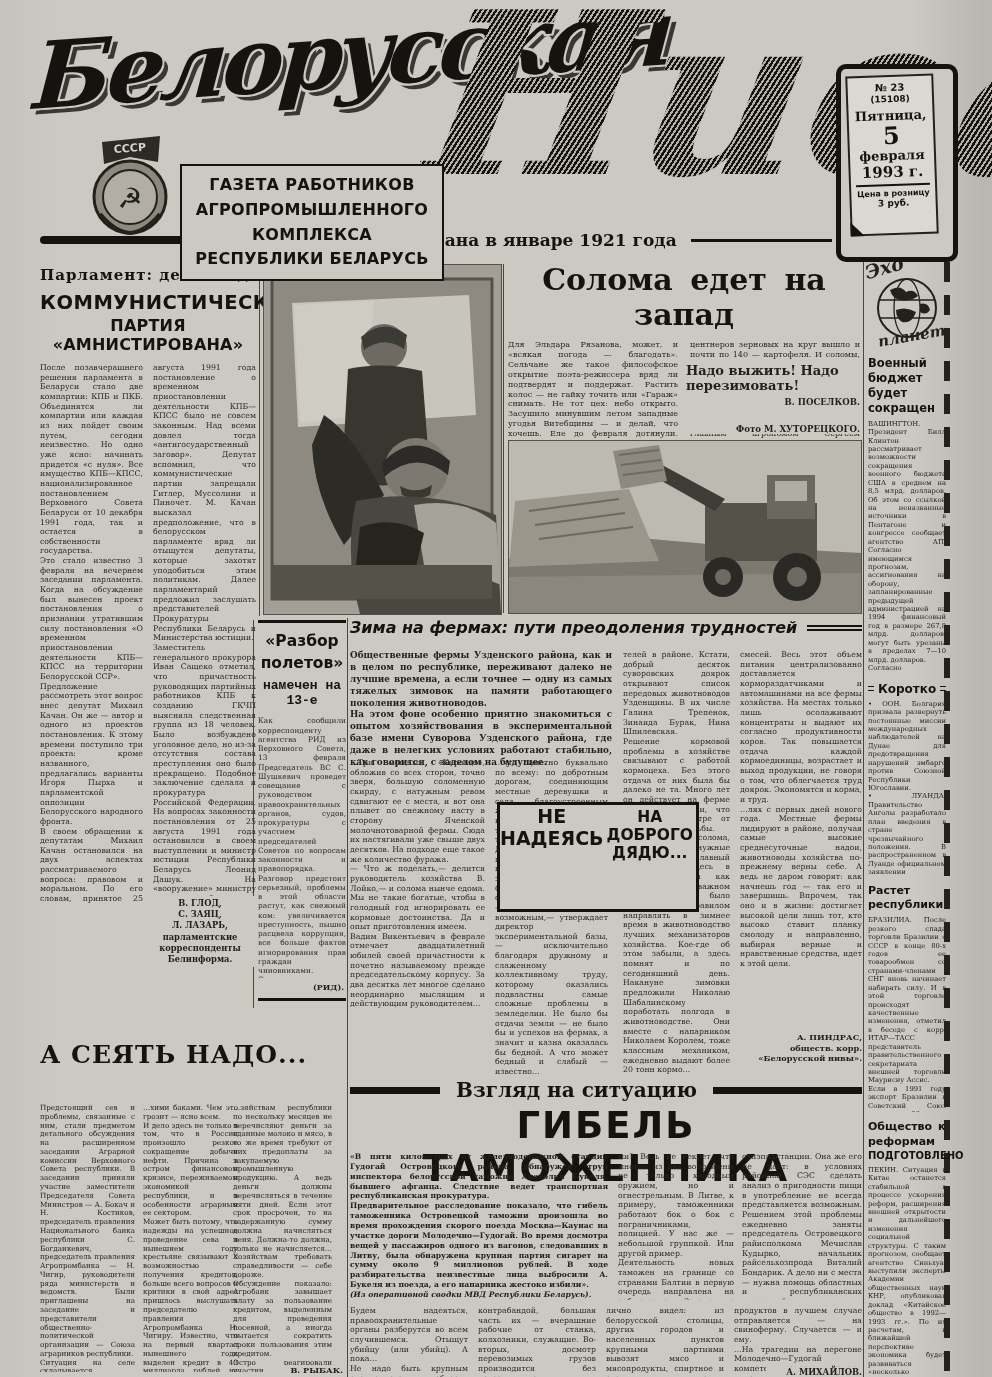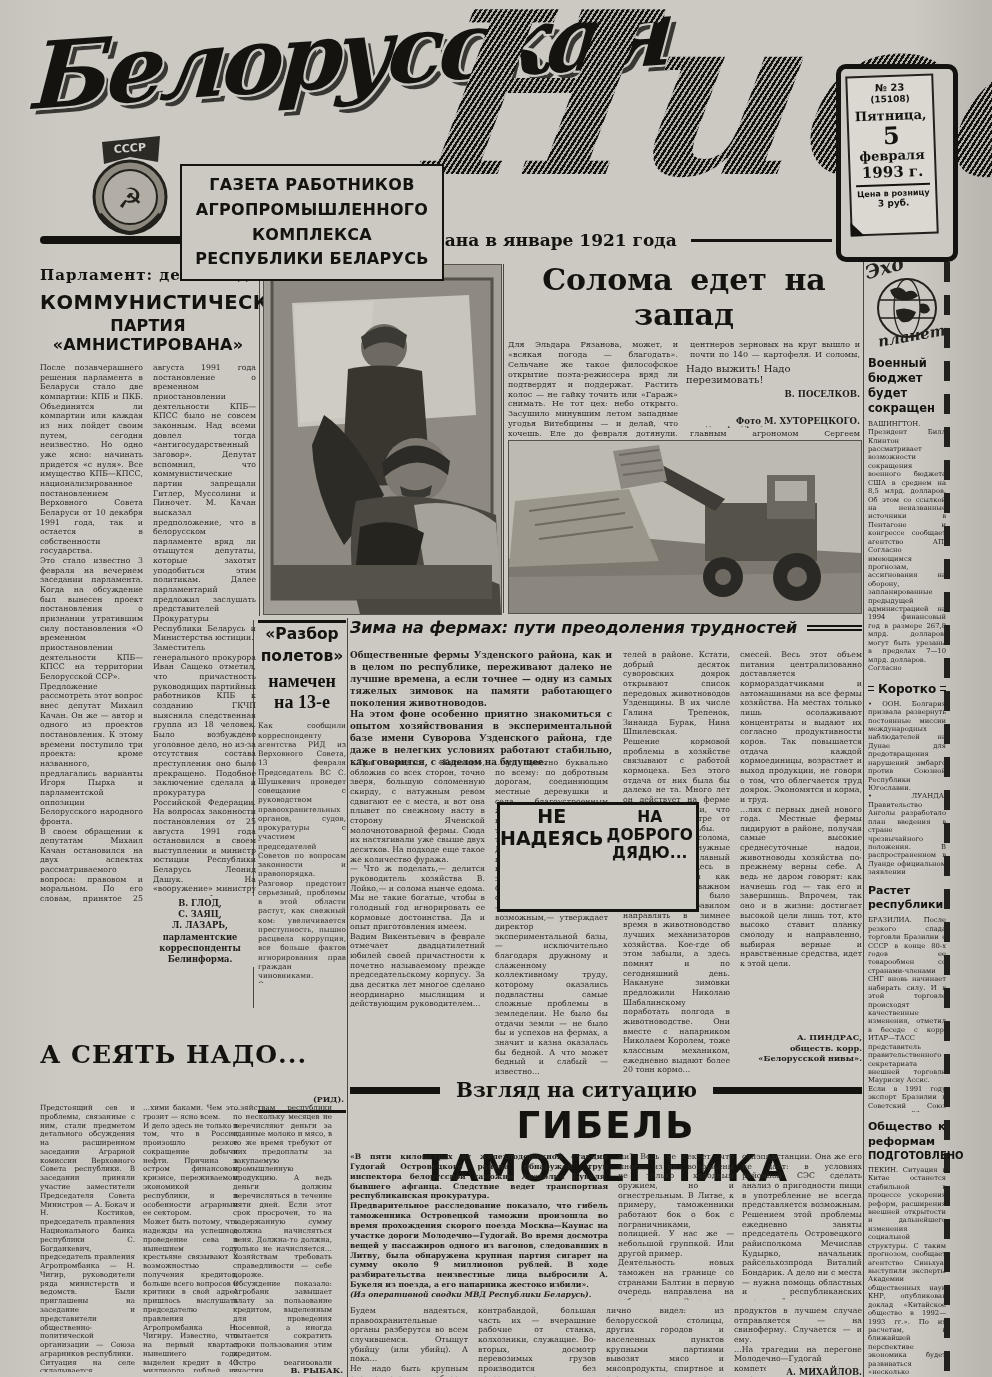--- a/index.html
+++ b/index.html
@@ -47,21 +47,21 @@
   .a1-byline{position:absolute;right:0;top:630px;width:112px;background:#ccc9c2;font-weight:bold;font-size:8.3px;line-height:1.35;text-align:center;white-space:pre-line;padding:2px 0}
 
   
   #photo1{position:absolute;left:263px;top:264px;width:237px;height:349px;border:1px solid #55524b;background:#a8a49c}
 
   
   #a2{position:absolute;left:508px;top:262px;width:352px}
   .a2-h{font-weight:bold;font-size:30px;text-align:center;word-spacing:7px;color:#14130f}
   .a2-body{margin-top:8px;height:132px;overflow:hidden;column-count:2;column-gap:12px;font-size:8px}
   .a2-close{position:absolute;left:178px;top:98px;width:174px;background:#ccc9c2;padding-top:3px}
-  .a2-close-line{font-weight:normal;font-size:10px;text-align:left}
+  .a2-close-line{font-weight:bold;font-size:13px;text-align:left}
   .a2-byline{font-weight:bold;font-size:8.6px;text-align:right;margin-top:4px}
   .a2-photocredit{font-weight:bold;font-size:8.6px;text-align:right;margin-top:17px}
   #photo2{position:absolute;left:508px;top:440px;width:352px;height:172px;border:1px solid #55524b;background:#bdbab2}
 
   
   #a3{position:absolute;left:350px;top:618px;width:512px;height:460px}
   .a3-rubric-row{display:flex;align-items:center}
   .a3-rubric{font-family:"DejaVu Sans",sans-serif;font-style:italic;font-weight:bold;font-size:16px;color:#14130f;white-space:nowrap}
   .dbl-rule{flex:1;height:6px;border-top:2px solid #14130f;border-bottom:2px solid #14130f;margin-left:10px;box-sizing:border-box}
   .a3-intro{position:absolute;left:0;top:32px;width:262px;font-weight:bold;font-size:8.8px;line-height:1.35}
@@ -89,23 +89,23 @@
   .a4-byline{position:absolute;right:0;bottom:0;width:96px;background:#ccc9c2;font-weight:bold;font-size:8.4px;text-align:right;z-index:2}
 
   
   #a5{position:absolute;left:40px;top:1040px;width:305px;height:337px}
   .a5-h{font-weight:bold;font-size:25px;letter-spacing:1px;color:#14130f;white-space:nowrap}
   .a5-c{position:absolute;top:64px;height:268px;overflow:hidden;font-size:7.2px;line-height:1.22}
   .a5-c1{left:0;width:95px}.a5-c2{left:103px;width:95px}.a5-c3{left:193px;width:99px}
   .a5-byline{position:absolute;right:2px;bottom:2px;width:80px;background:#ccc9c2;font-weight:bold;font-size:8.2px;text-align:right;z-index:2}
 
   
-  #razbor{position:absolute;left:258px;top:620px;width:88px;height:493px;border-top:3px solid #14130f;border-bottom:3px solid #14130f;padding-top:1px;box-sizing:border-box}
+  #razbor{position:absolute;left:258px;top:620px;width:88px;height:381px;border-top:3px solid #14130f;border-bottom:3px solid #14130f;padding-top:8px;box-sizing:border-box}
   .rz-t1,.rz-t2{font-family:"DejaVu Sans",sans-serif;font-weight:bold;font-size:15.5px;text-align:center;color:#14130f;line-height:1.4}
-  .rz-t3{font-family:Liberation Serif, serif;font-weight:bold;font-size:18px;text-align:center;color:#14130f;margin-top:4px}
+  .rz-t3{font-family:Liberation Mono, monospace;font-weight:bold;font-size:13px;text-align:center;color:#14130f;margin-top:4px}
   .rz-body{margin-top:8px;height:262px;overflow:hidden;font-size:7.4px;line-height:1.25}
   .rz-credit{position:absolute;right:2px;bottom:6px;font-weight:bold;font-size:8px;background:#ccc9c2}
 
   
   #sidebar{position:absolute;left:868px;top:262px;width:78px}
   .sb-title{font-family:"DejaVu Sans",sans-serif;font-weight:bold;font-size:11.5px;line-height:1.3;color:#14130f;word-spacing:2px}
   .sb-body{font-size:6.8px;line-height:1.24;overflow:hidden;margin-top:4px}
   .sb-rubric-row{display:flex;align-items:center;margin:8px 0 2px}
   .sb-rubric{font-family:"DejaVu Sans",sans-serif;font-weight:bold;font-size:12px;color:#14130f;padding:0 4px;white-space:nowrap}
   .sb-dbl{flex:1;height:5px;border-top:1.5px solid #14130f;border-bottom:1.5px solid #14130f;box-sizing:border-box}

